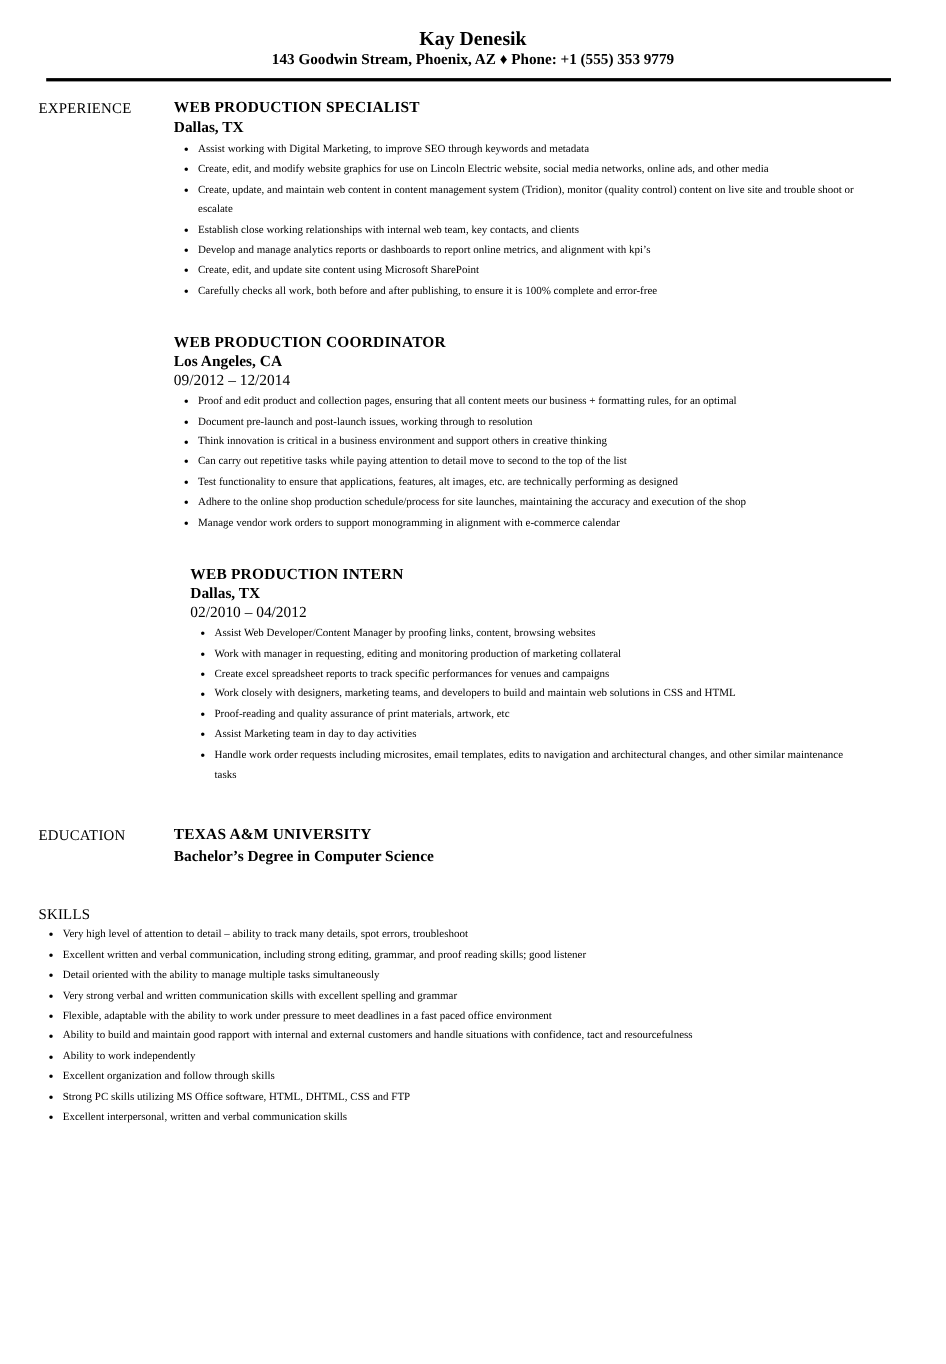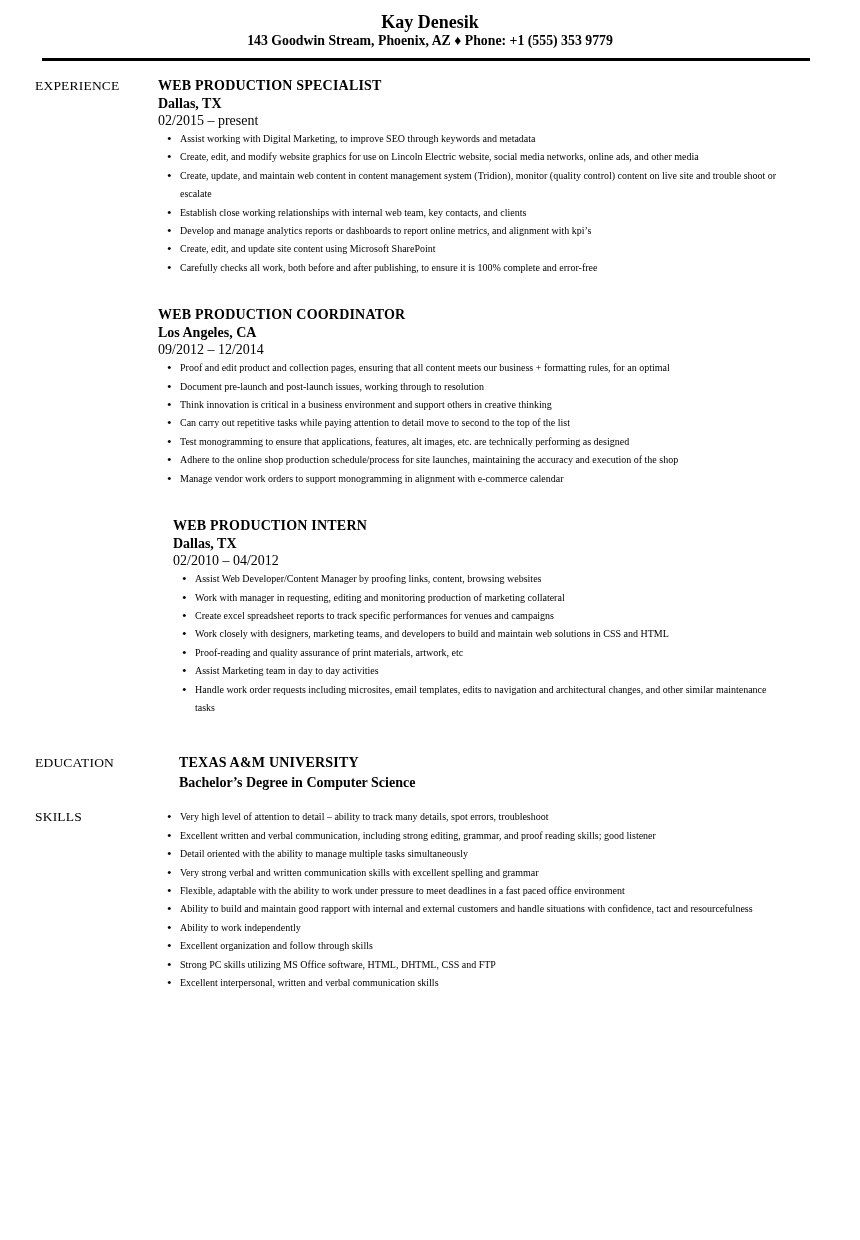--- a/index.html
+++ b/index.html
@@ -3,21 +3,21 @@
 <meta charset="utf-8">
 <style>
   * { margin: 0; padding: 0; box-sizing: border-box; }
   html, body { background: #ffffff; }
   body {
     width: 860px; height: 1240px;
     font-family: "Liberation Serif", "DejaVu Serif", serif;
     color: #000000;
     overflow: hidden;
   }
-  .page { width: 860px; height: 932px; padding-top: 12px; }
+  .page { width: 860px; height: 932px; padding-top: 25px; }
 
   
   .hdr { text-align: center; }
   .hdr-name { font-size: 18px; font-weight: bold; line-height: 21px; }
   .hdr-contact { font-size: 13.8px; font-weight: bold; line-height: 16px; }
   .hdr-rule { border: none; border-top: 3px solid #000000; margin: 9px 50px 0 42px; }
 
   
   main { margin-top: 15px; padding-left: 35px; }
   .row { display: flex; align-items: flex-start; }
@@ -47,22 +47,22 @@
     content: "\2022";
     position: absolute;
     left: 9px; top: 0;
     font-size: 13px;
   }
 
   
   .edu-school { font-size: 14px; font-weight: bold; line-height: 20px; letter-spacing: 0.2px; }
   .edu-degree { font-size: 14px; font-weight: bold; line-height: 20px; }
 
-  .row-education { margin-top: 36px; gap: 21px; }
-  .row-skills { margin-top: 14px; }
+  .row-education { margin-top: 36px; }
+  .row-skills { margin-top: 31px; flex-direction: column; }
 </style>
 </head>
 <body>
 
 <div class="page">
 
   <header class="hdr">
     <div class="hdr-name">Kay Denesik</div>
     <div class="hdr-contact">143 Goodwin Stream, Phoenix, AZ ♦ Phone: +1 (555) 353 9779</div>
   </header>
@@ -70,42 +70,41 @@
 
   <main>
 
     <section class="row row-experience">
       <div class="row-label">EXPERIENCE</div>
       <div class="row-content">
 
         <article class="job">
           <h2 class="job-title">WEB PRODUCTION SPECIALIST</h2>
           <div class="job-location">Dallas, TX</div>
-          <div class="job-dates">02/2015 – present</div>
           <ul class="bullets">
               <li>Assist working with Digital Marketing, to improve SEO through keywords and metadata</li>
               <li>Create, edit, and modify website graphics for use on Lincoln Electric website, social media networks, online ads, and other media</li>
               <li>Create, update, and maintain web content in content management system (Tridion), monitor (quality control) content on live site and trouble shoot or escalate</li>
               <li>Establish close working relationships with internal web team, key contacts, and clients</li>
               <li>Develop and manage analytics reports or dashboards to report online metrics, and alignment with kpi’s</li>
               <li>Create, edit, and update site content using Microsoft SharePoint</li>
               <li>Carefully checks all work, both before and after publishing, to ensure it is 100% complete and error-free</li>
             </ul>
         </article>
 
         <article class="job">
           <h2 class="job-title">WEB PRODUCTION COORDINATOR</h2>
           <div class="job-location">Los Angeles, CA</div>
           <div class="job-dates">09/2012 – 12/2014</div>
           <ul class="bullets">
               <li>Proof and edit product and collection pages, ensuring that all content meets our business + formatting rules, for an optimal</li>
               <li>Document pre-launch and post-launch issues, working through to resolution</li>
               <li>Think innovation is critical in a business environment and support others in creative thinking</li>
               <li>Can carry out repetitive tasks while paying attention to detail move to second to the top of the list</li>
-              <li>Test monogramming to ensure that applications, features, alt images, etc. are technically performing as designed</li>
+              <li>Test functionality to ensure that applications, features, alt images, etc. are technically performing as designed</li>
               <li>Adhere to the online shop production schedule/process for site launches, maintaining the accuracy and execution of the shop</li>
               <li>Manage vendor work orders to support monogramming in alignment with e-commerce calendar</li>
             </ul>
         </article>
 
         <article class="job">
           <h2 class="job-title">WEB PRODUCTION INTERN</h2>
           <div class="job-location">Dallas, TX</div>
           <div class="job-dates">02/2010 – 04/2012</div>
           <ul class="bullets">

